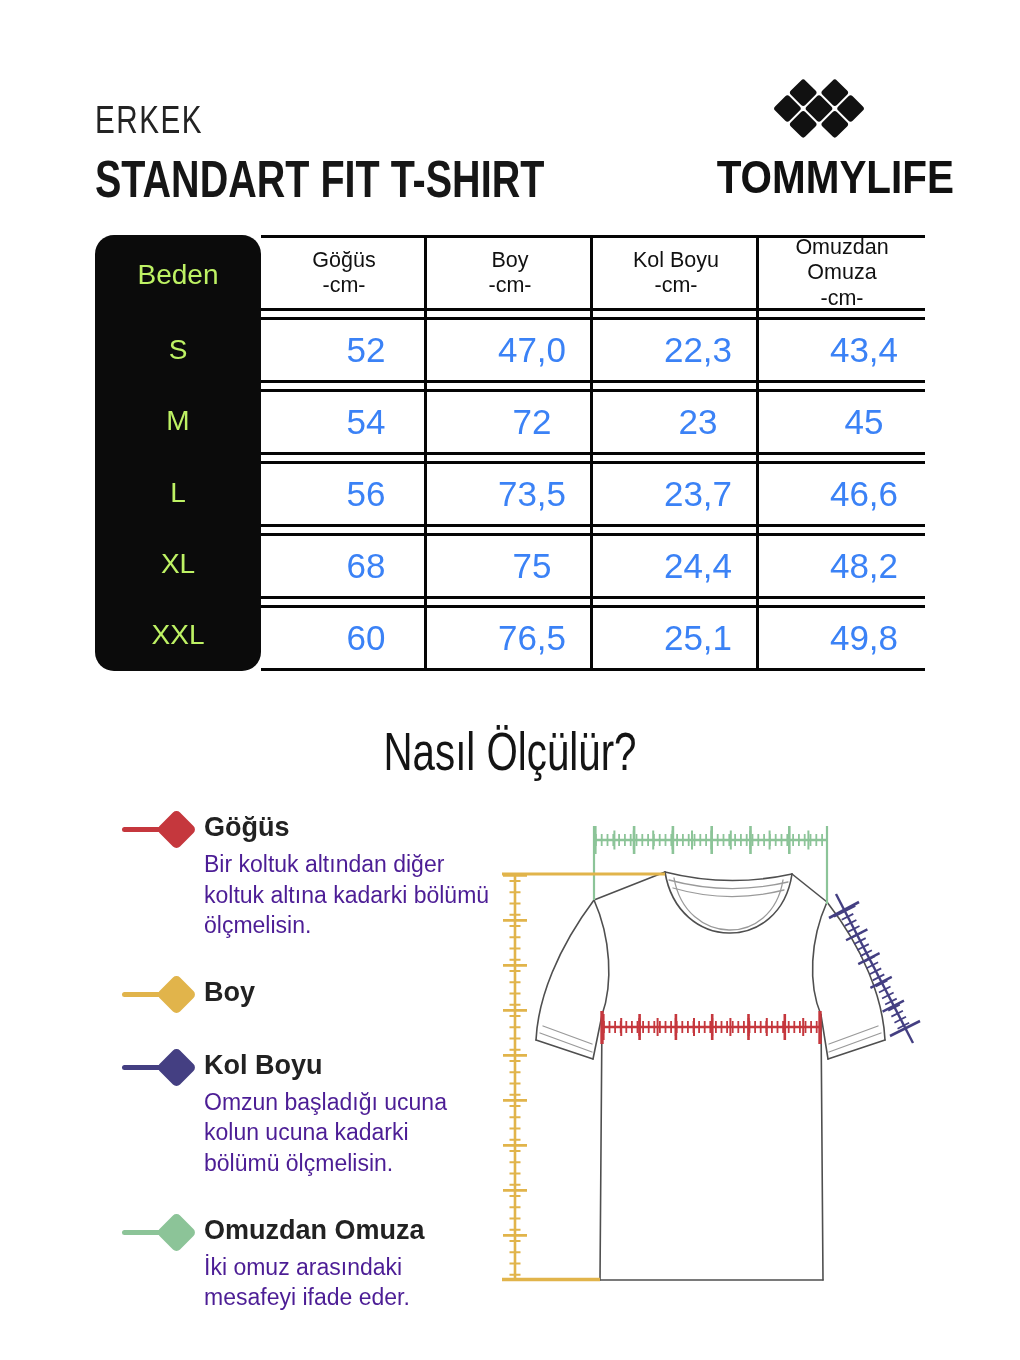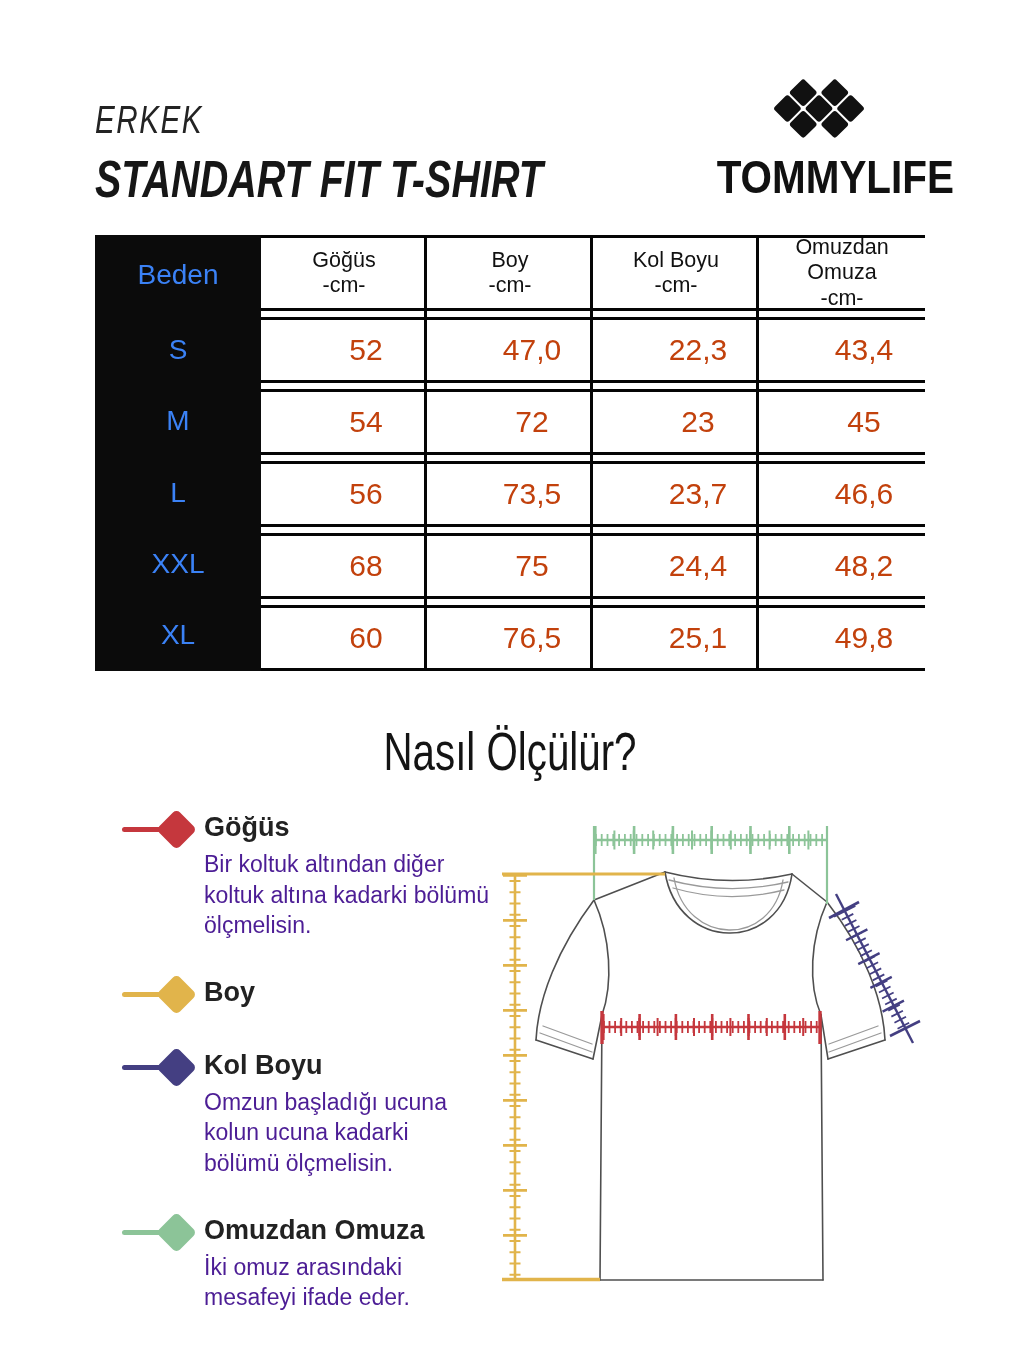--- a/index.html
+++ b/index.html
@@ -1,45 +1,45 @@
 <!DOCTYPE html>
 <html><head>
 <meta charset="utf-8">
 <style>
   html,body{margin:0;padding:0;background:#fff;}
   .page{position:relative;width:1020px;height:1360px;background:#fff;overflow:hidden;
         font-family:"Liberation Sans","DejaVu Sans",sans-serif;color:#1c1c1c;}
 
   
-  .header-left{position:absolute;left:95px;top:100px;font-style:italic;}
+  .header-left{position:absolute;left:95px;top:100px;}
   .category{font-size:39px;font-weight:400;letter-spacing:2px;color:#232323;
             transform:scaleX(.76);transform-origin:left top;line-height:1;}
   .doc-title{font-size:52px;font-weight:700;letter-spacing:0;color:#161616;
              transform:scaleX(.76);transform-origin:left top;line-height:1;margin-top:14px;}
   .brand{position:absolute;left:700px;top:74px;width:238px;text-align:right;}
   .brand-logo{display:block;margin:0 auto 10px auto;}
   .brand-name{font-size:47px;font-weight:700;color:#111;transform:scaleX(.86);
               transform-origin:center top;line-height:1;}
 
   
   .size-table{position:absolute;left:95px;top:235px;width:830px;height:436px;display:flex;}
-  .beden-col{width:166px;background:#0b0b0b;color:#3b82f6;display:flex;flex-direction:column;}
+  .beden-col{width:166px;background:#0b0b0b;color:#bef264;display:flex;flex-direction:column;border-radius:19px;}
   .beden-head{height:79px;display:flex;align-items:center;justify-content:center;
               font-size:28px;}
   .beden-size{flex:1;display:flex;align-items:center;justify-content:center;font-size:28px;}
   .data-area{position:relative;flex:1;display:flex;flex-direction:column;row-gap:6px;}
   .row-strip{display:flex;border-top:3px solid #050505;border-bottom:3px solid #050505;
              background:#fff;}
   .row-strip.head{height:70px;}
   .row-strip.data{height:60px;}
   .cell{flex:1;display:flex;flex-direction:column;align-items:center;justify-content:center;
         text-align:center;}
   .cell .h-label{font-size:21.5px;line-height:1.18;color:#111;}
   .cell .h-unit{font-size:21.5px;line-height:1.18;color:#111;}
-  .cell.num{font-size:30px;color:#c2410c;margin-left:44px;}
+  .cell.num{font-size:35px;color:#3b82f6;margin-left:44px;}
   .v-div{position:absolute;top:0;bottom:0;width:3px;background:#050505;}
   .v-div.d1{left:163px;} .v-div.d2{left:329px;} .v-div.d3{left:495px;}
 
   
   .section-title{position:absolute;left:0;top:722px;width:1020px;text-align:center;
                  font-size:53px;font-weight:500;color:#141414;transform:scaleX(.76);
                  transform-origin:center top;line-height:1.15;}
   .legend{position:absolute;left:122px;top:812px;width:402px;}
   .legend-item{display:flex;margin-bottom:36px;}
   .marker{position:relative;width:82px;height:36px;flex-shrink:0;margin-top:0px;}
@@ -76,22 +76,22 @@
     </svg>
     <div class="brand-name">TOMMYLIFE</div>
   </div>
 
   <div class="size-table">
     <div class="beden-col">
       <div class="beden-head">Beden</div>
       <div class="beden-size">S</div>
       <div class="beden-size">M</div>
       <div class="beden-size">L</div>
+      <div class="beden-size">XL</div>
       <div class="beden-size">XXL</div>
-      <div class="beden-size">XL</div>
     </div>
 
     <div class="data-area">
       <div class="row-strip head">
         <div class="cell">
           <div class="h-label">Göğüs</div>
           <div class="h-unit">-cm-</div>
         </div>
         <div class="cell">
           <div class="h-label">Boy</div>

